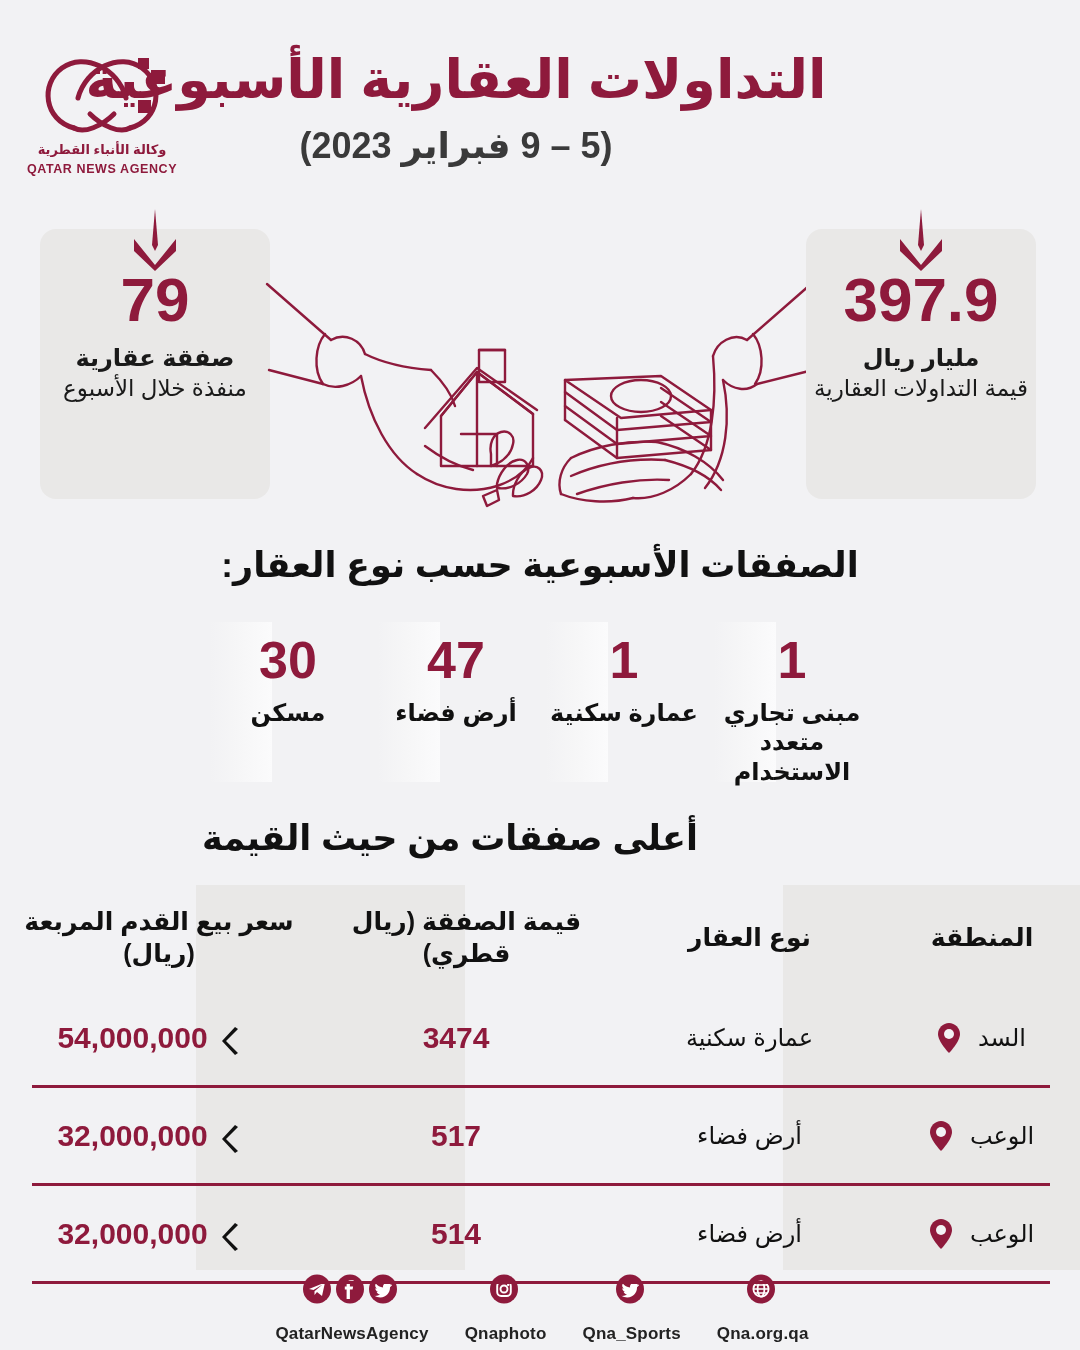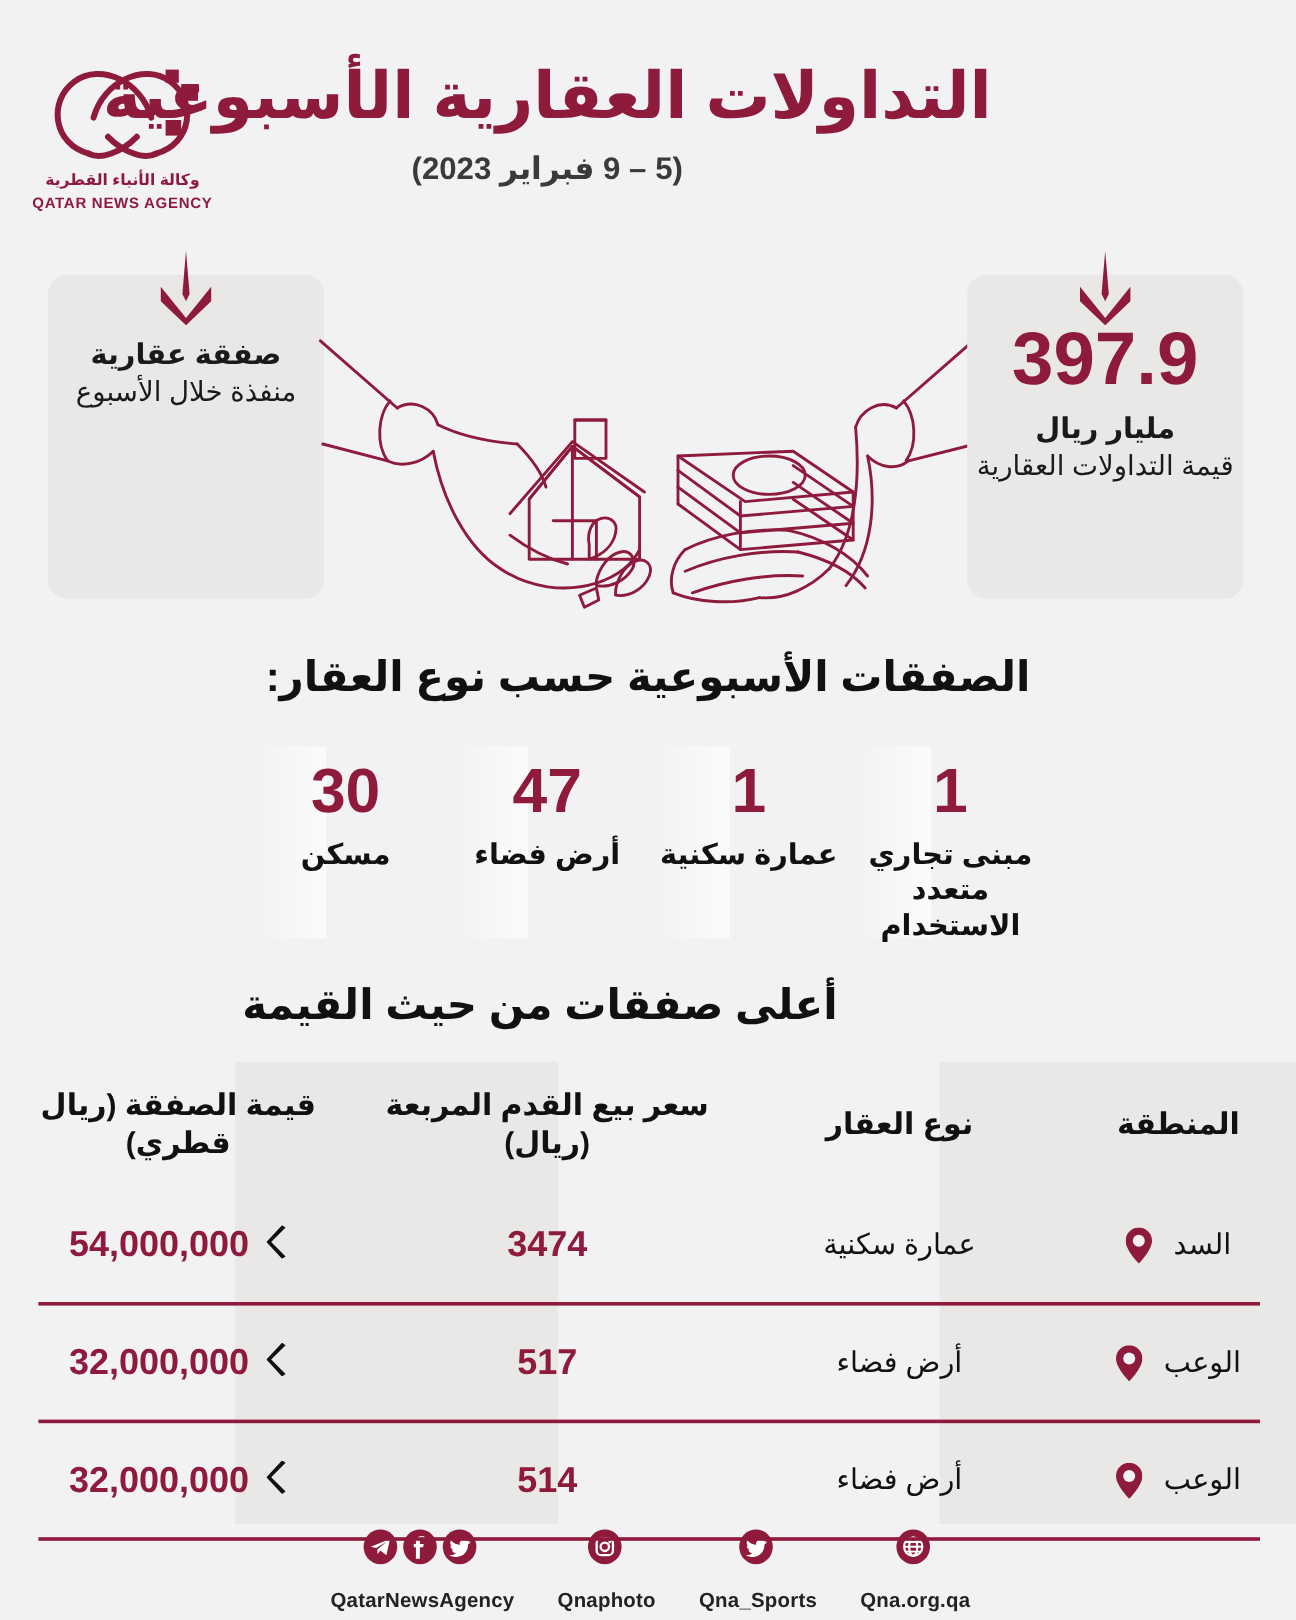--- a/index.html
+++ b/index.html
@@ -16,21 +16,21 @@
   .header { position:absolute; top:0; left:0; width:896px; height:195px; }
   .title {
     position:absolute; top:48px; right:0; width:880px;
     text-align:center;
     font-size:54px; font-weight:bold; color:#8e1a3c;
     letter-spacing:-0.5px; direction:rtl;
   }
   .subtitle {
     position:absolute; top:125px; right:0; width:880px;
     text-align:center;
-    font-size:26px; font-weight:bold; color:#3a3a3a; direction:rtl;
+    font-size:36px; font-weight:bold; color:#3a3a3a; direction:rtl;
   }
   .logo { position:absolute; top:42px; left:22px; width:160px; height:145px; }
   .logo svg { display:block; }
   .logo-ar { position:absolute; top:100px; left:0; width:160px; text-align:center;
              font-size:13px; font-weight:bold; color:#8e1a3c; direction:rtl; letter-spacing:0.3px;}
   .logo-en { position:absolute; top:120px; left:0; width:160px; text-align:center;
              font-size:12.5px; font-weight:bold; color:#8e1a3c; letter-spacing:0.6px; direction:ltr;}
 
   
   .hero { position:absolute; top:195px; left:0; width:1080px; height:330px; }
@@ -99,21 +99,21 @@
   .cell { display:flex; align-items:center; justify-content:center; text-align:center; }
   .c-value  { width:297px; }
   .c-price  { width:318px; }
   .c-type   { width:269px; }
   .c-region { width:196px; }
 
   .th { font-size:25px; font-weight:bold; color:#111; direction:rtl; line-height:1.25; }
   .td-num  { font-size:30px; font-weight:bold; color:#8e1a3c; direction:ltr; }
   .td-text { font-size:24px; font-weight:normal; color:#111; direction:rtl; }
 
-  .c-value .inner { display:flex; flex-direction:row; align-items:flex-start; gap:14px; }
+  .c-value .inner { display:flex; flex-direction:row; align-items:flex-end; gap:14px; }
   .chev { width:18px; height:28px; flex:none; }
   .c-region .inner { display:flex; flex-direction:row-reverse; align-items:center; gap:18px; }
   .pin { width:22px; height:30px; flex:none; }
 
   .divider {
     position:relative; z-index:2; height:3px; margin:0 30px 0 30px;
     background:#8e1a3c; width:1018px;
   }
 
   
@@ -153,20 +153,21 @@
     </div>
   </div>
 
   <div class="hero">
 
     <div class="statbox left">
       <svg class="arrow" viewBox="0 0 46 62">
         <path d="M23 0 L26 36 L23 42 L20 36 Z" fill="#8e1a3c"></path>
         <path d="M2 30 L23 56 L44 30 L44 42 L23 62 L2 42 Z" fill="#8e1a3c"></path>
       </svg>
+      <div class="stat-num">79</div>
       <div class="stat-lead">صفقة عقارية</div>
       <div class="stat-sub">منفذة خلال الأسبوع</div>
     </div>
 
     <svg class="illus" viewBox="0 0 550 260">
       <g fill="none" stroke="#8e1a3c" stroke-width="2.4" stroke-linecap="round" stroke-linejoin="round">
 
         <path d="M2 34 L66 90"></path>
         <path d="M4 120 L58 134"></path>
         <path d="M60 84 C50 96 48 120 58 134"></path>
@@ -258,25 +259,25 @@
     </div>
   </div>
 
   <div class="table-head">أعلى صفقات من حيث القيمة</div>
 
   <div class="table">
     <div class="col-shade c2"></div>
     <div class="col-shade c4"></div>
 
     <div class="trow thead-row">
+      <div class="cell c-price">
+          <span class="th">سعر بيع القدم المربعة (ريال)</span>
+        </div>
       <div class="cell c-value">
           <span class="th">قيمة الصفقة (ريال قطري)</span>
-        </div>
-      <div class="cell c-price">
-          <span class="th">سعر بيع القدم المربعة (ريال)</span>
         </div>
       <div class="cell c-type">
           <span class="th">نوع العقار</span>
         </div>
       <div class="cell c-region">
           <span class="th">المنطقة</span>
         </div>
     </div>
 
     <div class="trow tbody-row">

